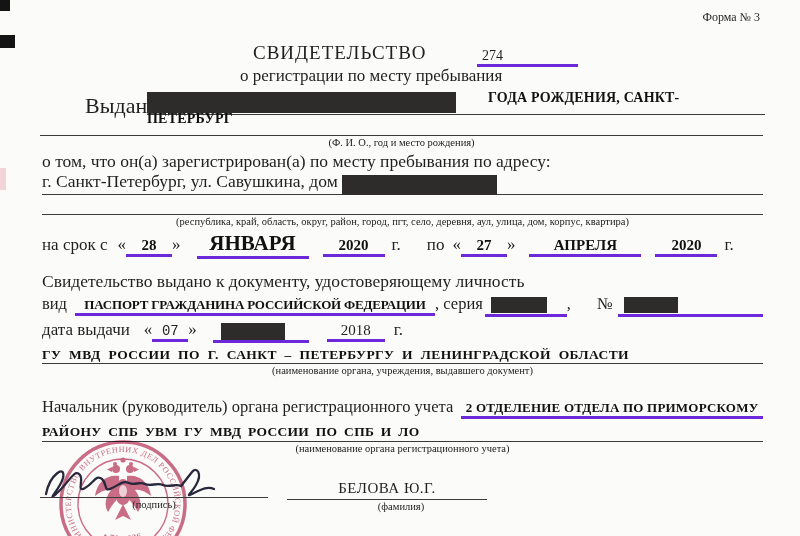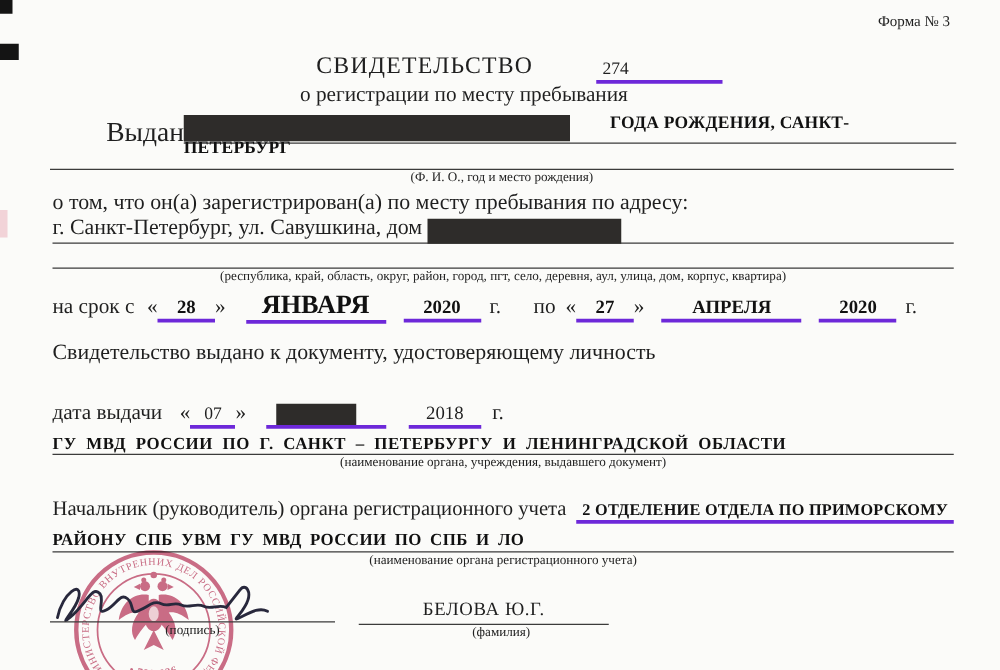--- a/index.html
+++ b/index.html
@@ -61,25 +61,38 @@
     <span>«</span>
     <span class="blank bld" style="width:46px;font-size:15px;">27</span>
     <span style="margin-right:14px;">»</span>
     <span class="blank bld" style="width:112px;font-size:15px;margin-right:14px;">АПРЕЛЯ</span>
     <span class="blank bld" style="width:62px;font-size:15px;margin-right:7px;">2020</span>
     <span>г.</span>
   </div>
 
   <div class="abs" style="left:42px;top:271px;font-size:17.5px;">Свидетельство выдано к документу, удостоверяющему личность</div>
 
+  <div class="abs row" style="left:42px;top:294px;width:721px;font-size:16.5px;">
+    <span style="margin-right:8px;">вид</span>
+    <span class="blank bld" style="width:360px;font-size:13px;letter-spacing:-0.2px;">ПАСПОРТ ГРАЖДАНИНА РОССИЙСКОЙ ФЕДЕРАЦИИ</span>
+    <span style="margin-right:2px;">, серия</span>
+    <span class="blank" style="width:76px;text-align:left;padding-left:6px;">
+      <span class="redact" style="width:56px;height:16px;"></span>
+    </span>
+    <span style="margin-right:26px;">,</span>
+    <span style="margin-right:5px;">№</span>
+    <span class="blank" style="flex:1;text-align:left;padding-left:6px;">
+      <span class="redact" style="width:54px;height:16px;"></span>
+    </span>
+  </div>
 
   <div class="abs row" style="left:42px;top:320px;font-size:17px;">
     <span style="margin-right:14px;">дата выдачи</span>
     <span>«</span>
-    <span class="blank" style="width:36px;font-size:14px;">07</span>
+    <span class="blank" style="width:36px;font-size:14px;font-family:Liberation Mono, monospace;">07</span>
     <span style="margin-right:16px;">»</span>
     <span class="blank" style="width:88px;margin-right:18px;text-align:left;padding-left:8px;">
       <span class="redact" style="width:64px;height:17px;"></span>
     </span>
     <span class="blank" style="width:58px;font-size:15px;margin-right:9px;">2018</span>
     <span>г.</span>
   </div>
 
   <div class="abs bld" style="left:42px;top:347px;font-size:13.5px;letter-spacing:0.4px;word-spacing:4px;white-space:nowrap;">ГУ МВД РОССИИ ПО Г. САНКТ – ПЕТЕРБУРГУ И ЛЕНИНГРАДСКОЙ ОБЛАСТИ</div>
   <div class="abs rule" style="left:42px;top:363px;width:721px;"></div>

